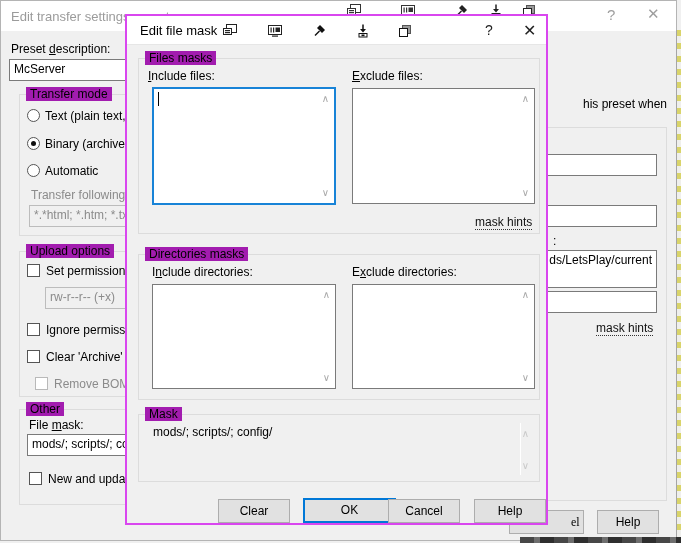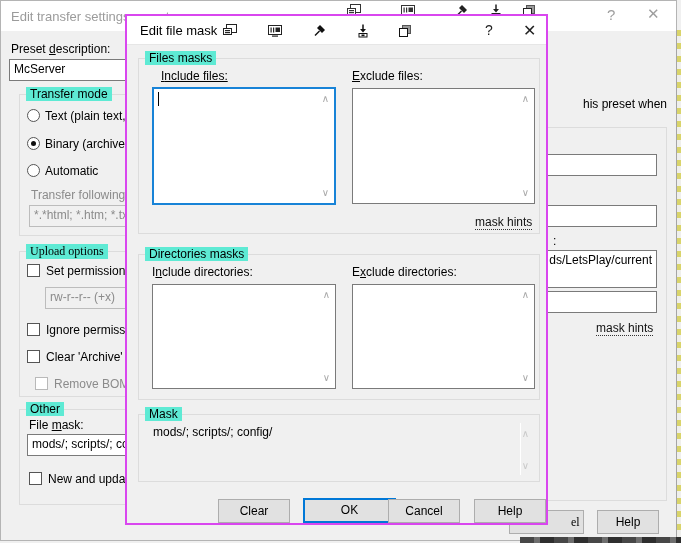--- a/index.html
+++ b/index.html
@@ -5,21 +5,21 @@
   * { margin:0; padding:0; box-sizing:border-box; }
   body { background:#fff; font-family:"Liberation Sans", sans-serif; }
   #screen { position:relative; width:681px; height:543px; overflow:hidden; background:#f0f0f0; font-size:12px; color:#000; }
   .abs { position:absolute; }
   .lbl { font-size:12px; white-space:nowrap; }
   .mn { text-decoration:underline; }
   .dis { color:#8b8b8b; }
   .field { background:#fff; border:1px solid #7a7a7a; padding:2px 4px; font-size:12px; white-space:nowrap; overflow:hidden; }
   .field-dis { background:#f0f0f0; border:1px solid #bcbcbc; color:#8b8b8b; }
   .grp { border:1px solid #dcdcdc; }
-  .legend { position:absolute; top:-8px; left:6px; background:#5eead4; padding:0 4px; font-size:12px; white-space:nowrap; }
+  .legend { position:absolute; top:-8px; left:6px; background:#a21caf; padding:0 4px; font-size:12px; white-space:nowrap; }
   .cb { width:13px; height:13px; background:#fff; border:1px solid #555; display:inline-block; }
   .cb.disbox { border-color:#b9b9b9; }
   .radio { width:13px; height:13px; background:#fff; border:1px solid #555; border-radius:50%; }
   .radio .dot { position:absolute; left:3px; top:3px; width:5px; height:5px; border-radius:50%; background:#111; }
   .ta { background:#fff; border:1px solid #7a7a7a; font-size:12px; line-height:15px; padding:3px 5px; white-space:pre; overflow:hidden; }
   .chev { position:absolute; font-size:10px; color:#a9a9a9; line-height:10px; }
   .hintlink { font-size:12px; color:#111; border-bottom:1px dotted #333; white-space:nowrap; }
   .btn { position:absolute; height:24px; background:#e1e1e1; border:1px solid #adadad; font-size:12px; text-align:center; line-height:22px; }
   .titlebar-icon { position:absolute; width:16px; height:16px; }
   svg { display:block; }
@@ -88,21 +88,21 @@
         <span class="dot"></span>
       </div>
     <div class="abs lbl" style="left:44px;top:136px;">Binary (archives, d</div>
     <div class="abs radio" style="left:26px;top:163px;"></div>
     <div class="abs lbl" style="left:44px;top:163px;">Automatic</div>
     <div class="abs lbl dis" style="left:30px;top:187px;">
       <span>Transfer following </span><span class="mn">f</span><span>il</span>
     </div>
     <div class="abs field field-dis" style="left:28px;top:204px;width:98px;height:22px;">*.*html; *.htm; *.tx</div>
 
-    <div class="abs grp" style="left:18px;top:250px;width:110px;height:146px;font-family:Liberation Serif, serif;">
+    <div class="abs grp" style="left:18px;top:250px;width:110px;height:146px;">
       <span class="legend">Upload options</span>
     </div>
     <span class="abs cb" style="left:26px;top:263px;"></span>
     <div class="abs lbl" style="left:45px;top:263px;">Set permissions:</div>
     <div class="abs field field-dis" style="left:44px;top:286px;width:82px;height:22px;">rw-r--r-- (+x)</div>
     <span class="abs cb" style="left:26px;top:322px;"></span>
     <div class="abs lbl" style="left:45px;top:322px;">Ignore permission</div>
     <span class="abs cb" style="left:26px;top:349px;"></span>
     <div class="abs lbl" style="left:45px;top:349px;">Clear 'Archive' at</div>
     <span class="abs cb disbox" style="left:34px;top:376px;"></span>
@@ -178,21 +178,21 @@
           <rect x="5.5" y="2.5" width="8" height="8" fill="#9a9a9a" stroke="#555"></rect>
           <rect x="2.5" y="5.5" width="8" height="8" fill="#fff" stroke="#111"></rect>
         </svg>
     </div>
     <div class="abs" style="left:358px;top:6px;font-size:14px;color:#222;">?</div>
     <div class="abs" style="left:396px;top:5px;font-size:16px;color:#222;">✕</div>
 
     <div class="abs grp" style="left:11px;top:42px;width:402px;height:176px;">
       <span class="legend">Files masks</span>
     </div>
-    <div class="abs lbl" style="left:34px;top:53px;text-decoration:underline;">
+    <div class="abs lbl" style="left:21px;top:53px;">
       <span></span><span class="mn">I</span><span>nclude files:</span>
     </div>
     <div class="abs ta" style="left:25px;top:71px;width:184px;height:118px;border:2px solid #1883d7;padding:2px 4px;">
       <span></span>
       <span class="abs" style="left:4px;top:3px;width:1px;height:14px;background:#000;"></span>
       <span class="chev" style="right:5px;top:5px;">∧</span>
       <span class="chev" style="right:5px;bottom:5px;">∨</span>
     </div>
     <div class="abs lbl" style="left:225px;top:53px;">
       <span></span><span class="mn">E</span><span>xclude files:</span>

